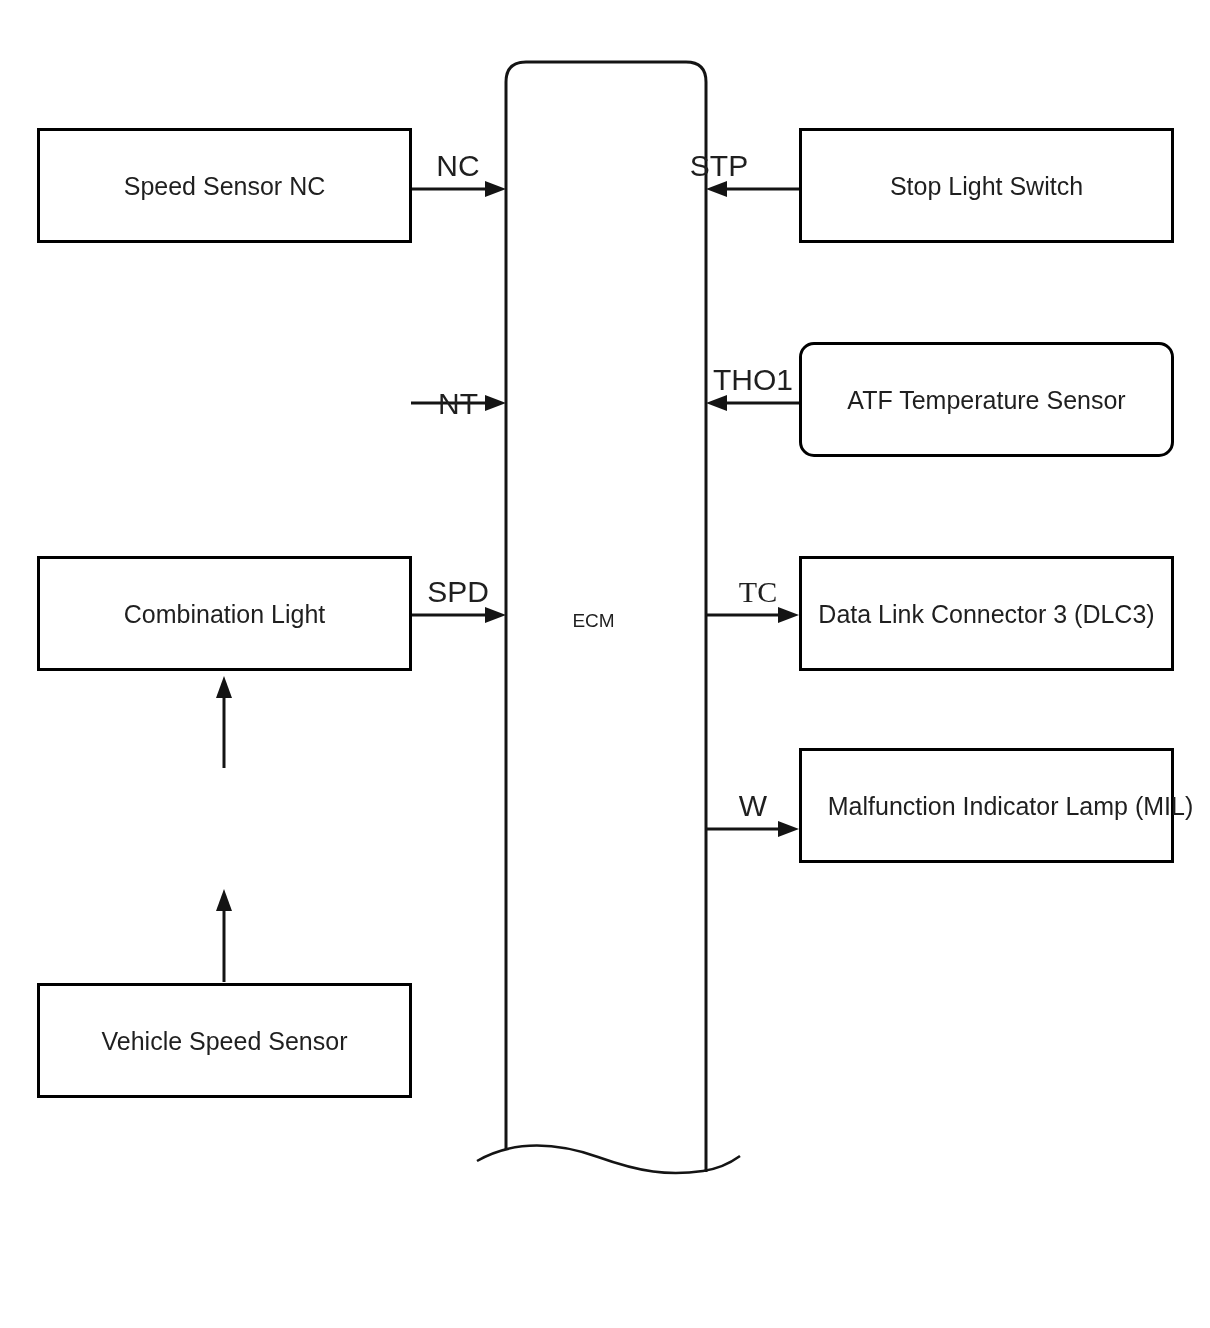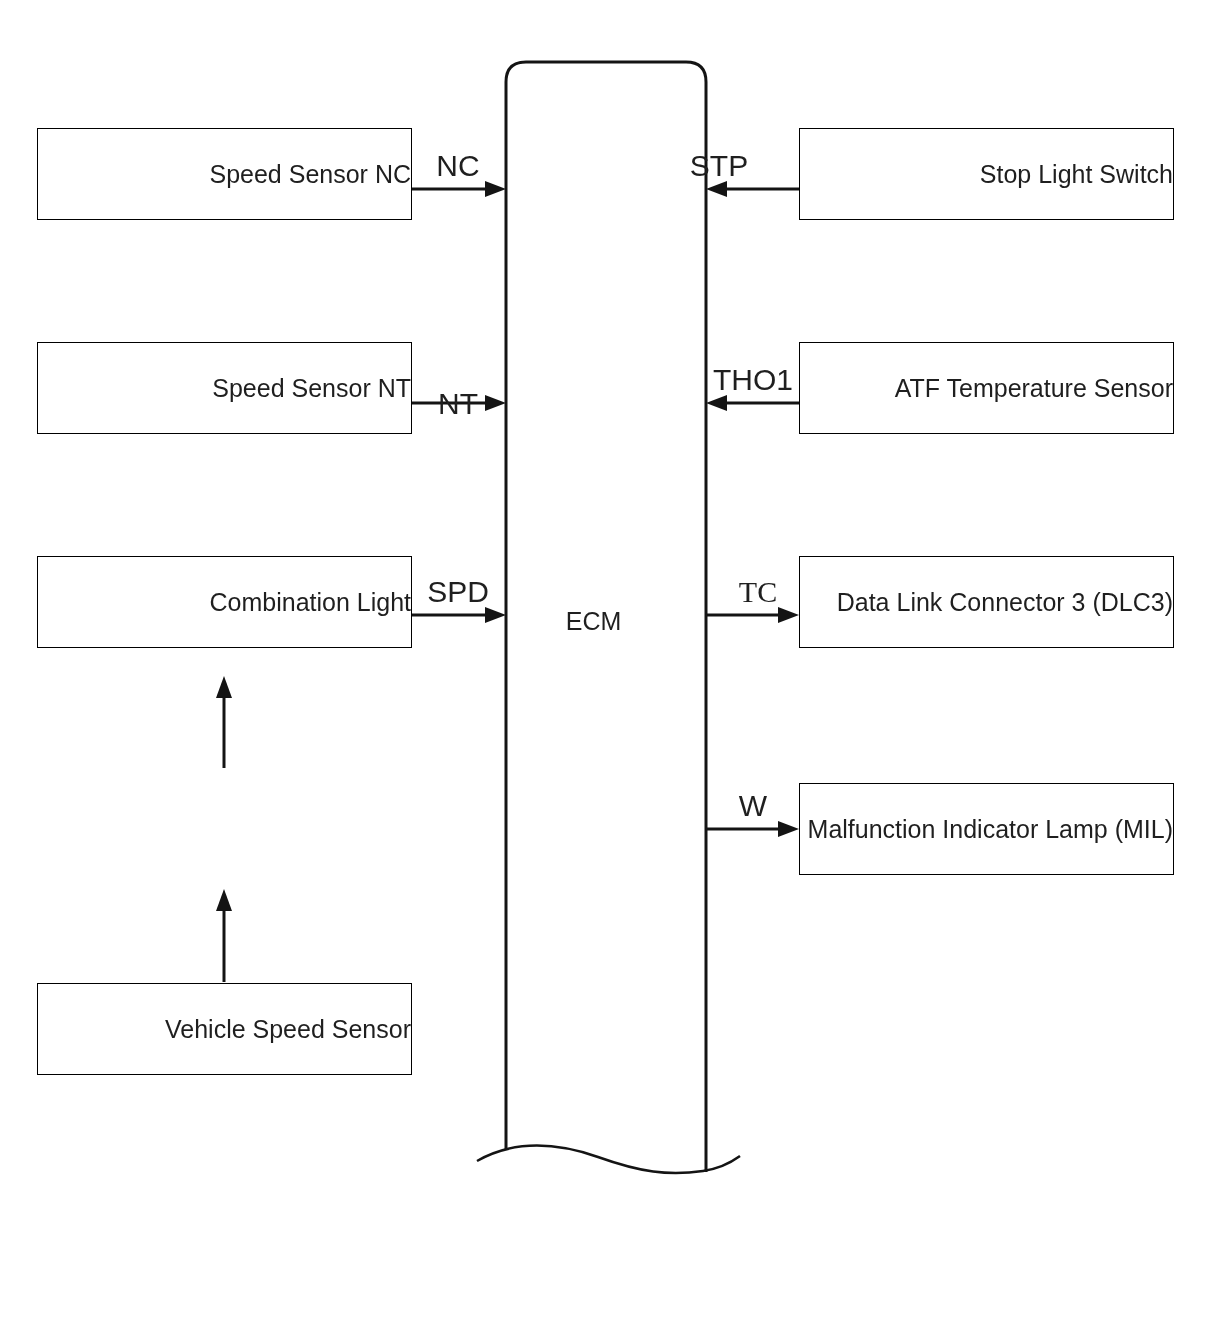--- a/index.html
+++ b/index.html
@@ -18,26 +18,26 @@
   }
   .wires-svg {
     position: absolute;
     left: 0;
     top: 0;
   }
   .node {
     position: absolute;
     box-sizing: border-box;
     width: 375px;
-    height: 92px;
-    border: 1px solid #000000;
+    height: 115px;
+    border: 3px solid #000000;
     background: #ffffff;
     display: flex;
     align-items: center;
-    justify-content: flex-end;
+    justify-content: center;
   }
   .node-label {
     font-size: 25px;
     line-height: 28px;
     white-space: nowrap;
     color: #1f1f1f;
     text-align: center;
   }
   .signal {
     position: absolute;
@@ -46,21 +46,21 @@
     line-height: 28px;
     white-space: nowrap;
     color: #1f1f1f;
   }
   .ecm-label {
     position: absolute;
     left: 506px;
     top: 607px;
     width: 175px;
     text-align: center;
-    font-size: 25px;
+    font-size: 19px;
     line-height: 28px;
     color: #1f1f1f;
   }
 </style>
 </head>
 <body>
 
 <div class="canvas">
 
   <svg class="wires-svg" width="1210" height="1328" viewBox="0 0 1210 1328">
@@ -94,40 +94,37 @@
 
     <line x1="224" y1="982" x2="224" y2="910" stroke="#141414" stroke-width="3"></line>
     <polygon points="224,889 216,911 232,911" fill="#141414"></polygon>
   </svg>
 
   <span class="ecm-label">ECM</span>
 
   <div class="node" style="left:37px; top:128px;">
     <span class="node-label">Speed Sensor NC</span>
   </div>
-  <div class="node" style="left:37px; top:342px;">
-    <span class="node-label">Speed Sensor NT</span>
-  </div>
   <div class="node" style="left:37px; top:556px;">
     <span class="node-label">Combination Light</span>
   </div>
   <div class="node" style="left:37px; top:983px;">
     <span class="node-label">Vehicle Speed Sensor</span>
   </div>
 
   <div class="node" style="left:799px; top:128px;">
     <span class="node-label">Stop Light Switch</span>
   </div>
-  <div class="node" style="left:799px; top:342px;">
+  <div class="node" style="left:799px; top:342px;border-radius:15px;">
     <span class="node-label">ATF Temperature Sensor</span>
   </div>
   <div class="node" style="left:799px; top:556px;">
     <span class="node-label">Data Link Connector 3 (DLC3)</span>
   </div>
-  <div class="node" style="left:799px; top:783px;padding-left:48px;">
+  <div class="node" style="left:799px; top:748px;padding-left:48px;">
     <span class="node-label">Malfunction Indicator Lamp (MIL)</span>
   </div>
 
   <span class="signal" style="left:458px; top:152px;">NC</span>
   <span class="signal" style="left:458px; top:366px;margin-top:24px;">NT</span>
   <span class="signal" style="left:458px; top:578px;">SPD</span>
   <span class="signal" style="left:719px; top:152px;">STP</span>
   <span class="signal" style="left:753px; top:366px;">THO1</span>
   <span class="signal" style="left:758px; top:578px;font-family:Liberation Serif, serif;">TC</span>
   <span class="signal" style="left:753px; top:792px;">W</span>

